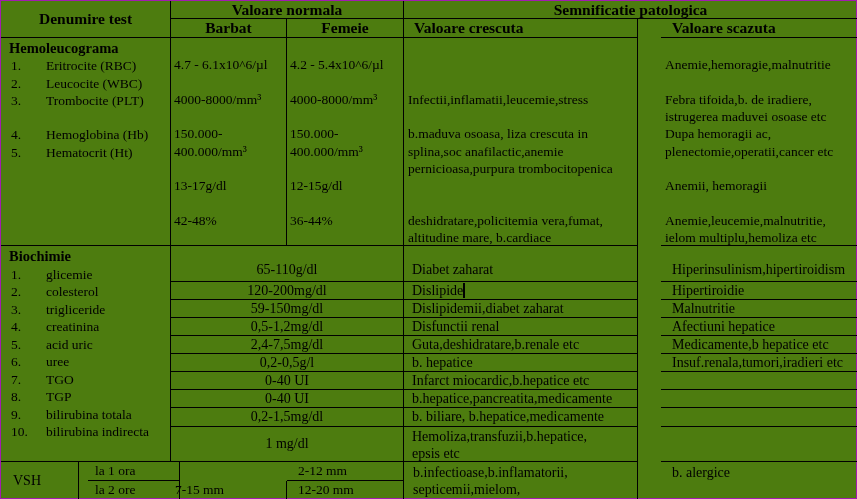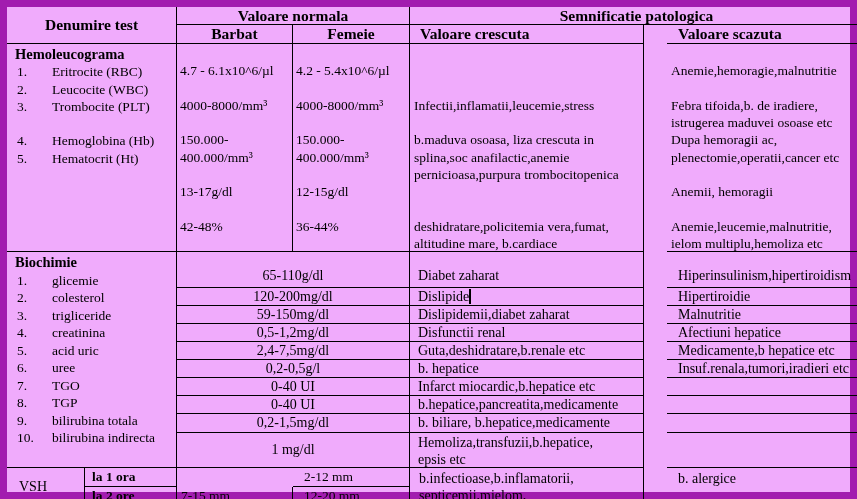--- a/index.html
+++ b/index.html
@@ -1,37 +1,37 @@
 <!DOCTYPE html>
 <html><head>
 <meta charset="utf-8">
 <style>
   html,body { margin:0; padding:0; background:#fff; }
   .tbl {
     position:relative; width:857px; height:499px;
-    box-sizing:border-box; border:7px solid #a21caf;
-    background:#f0abfc; color:#000;
+    box-sizing:border-box; border:1px solid #a21caf;
+    background:#4d7c0f; color:#000;
     font-family:"Liberation Serif","DejaVu Serif",serif;
     font-size:13.5px;
   }
   .cell {
     position:absolute; box-sizing:border-box;
     border-right:1px solid #000; border-bottom:1px solid #000;
     overflow:hidden;
   }
   
   .x-test  { left:0;   width:170px; }
   .x-m     { left:170px; width:116px; }
   .x-f     { left:286px; width:117px; }
   .x-mf    { left:170px; width:233px; }
   .x-inc   { left:403px; width:234px; }
   .x-dec   { left:660px; width:220px; }
   .x-patho { left:403px; width:454px; }
   .x-vsh   { left:0;   width:78px;  }
-  .x-time  { left:78px;  width:92px;font-weight:bold;  }
+  .x-time  { left:87px;  width:92px;  }
   
   .y-h1  { top:0;     height:18px; }
   .y-h2  { top:18px;  height:19px; }
   .y-hdr { top:0;     height:37px; }
   .y-hemo{ top:37px;  height:208px; }
   .y-bio { top:245px; height:216px; }
   .y-b1  { top:245px; height:36px; }
   .y-b2  { top:281px; height:18px; }
   .y-b3  { top:299px; height:18px; }
   .y-b4  { top:317px; height:18px; }

